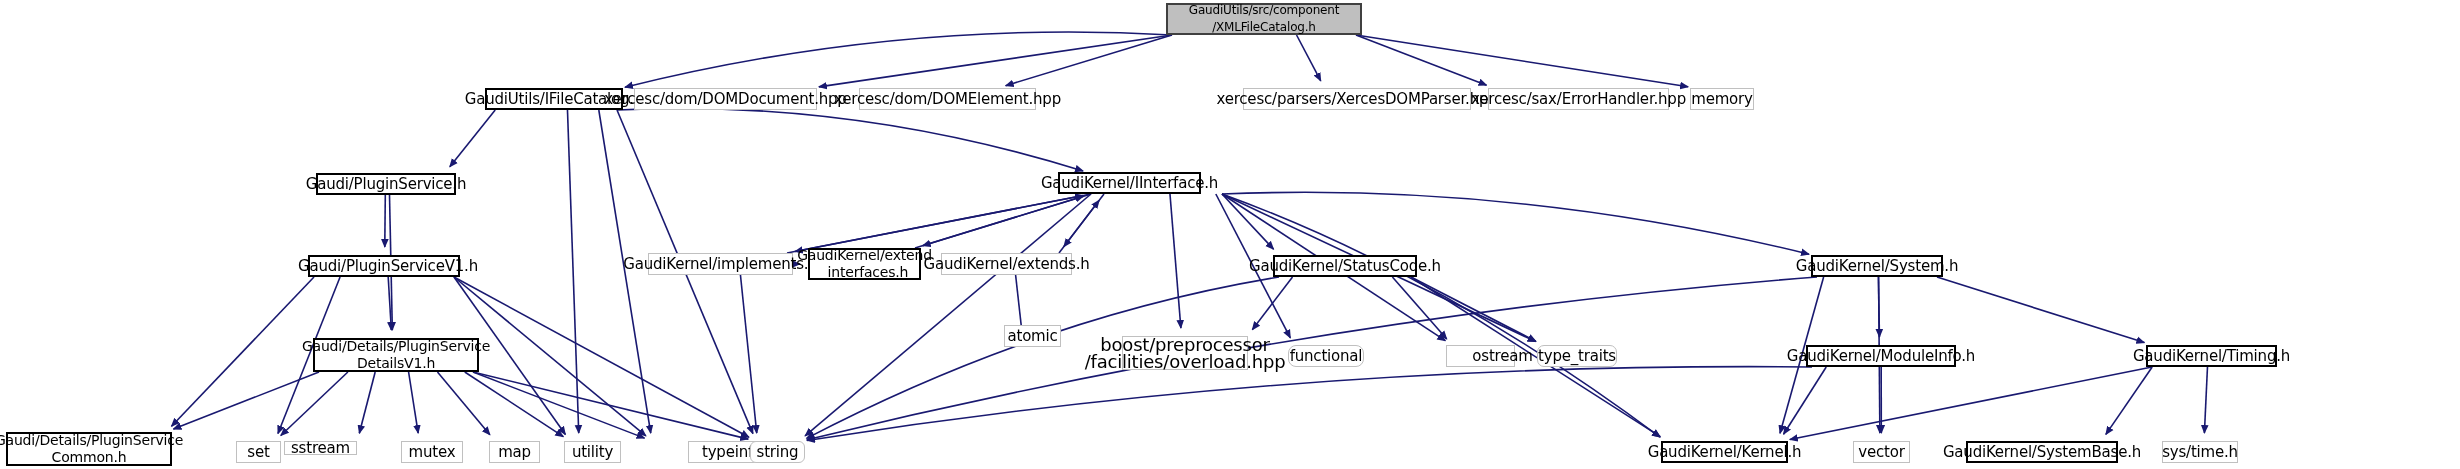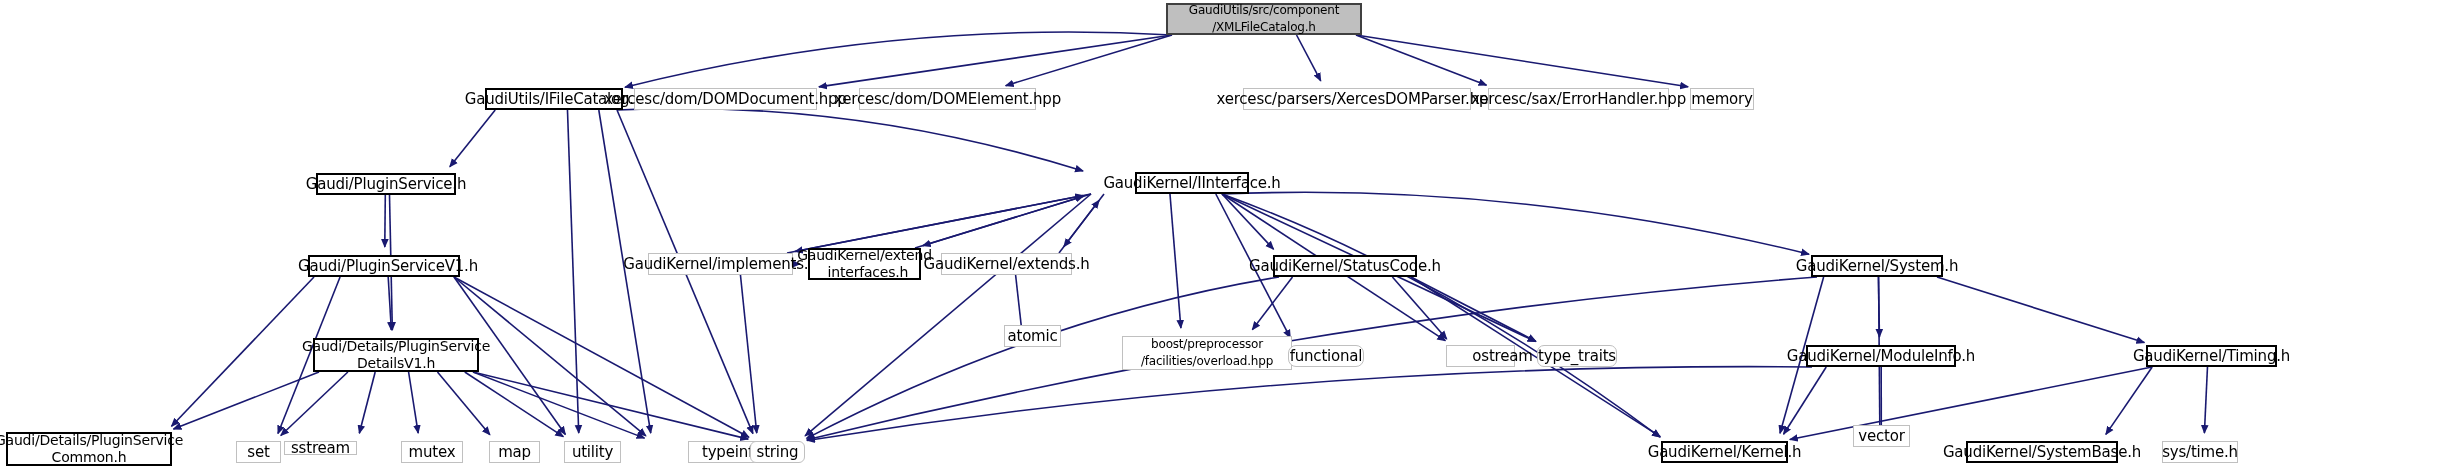--- a/index.html
+++ b/index.html
@@ -95,44 +95,44 @@
     </svg>
 <div class="node root" style="left: 1166px; top: 3px; width: 196px; height: 32px; font-size: 12px;">GaudiUtils/src/component
 /XMLFileCatalog.h</div>
     <div class="node strong" style="left: 485px; top: 88px; width: 138px; height: 22px;">GaudiUtils/IFileCatalog.h</div>
     <div class="node " style="left: 634px; top: 88px; width: 183px; height: 22px;">xercesc/dom/DOMDocument.hpp</div>
     <div class="node " style="left: 827px; top: 88px; width: 177px; height: 22px; margin-left: 32px;">xercesc/dom/DOMElement.hpp</div>
     <div class="node " style="left: 1243px; top: 88px; width: 228px; height: 22px;">xercesc/parsers/XercesDOMParser.hpp</div>
     <div class="node " style="left: 1488px; top: 88px; width: 181px; height: 22px;">xercesc/sax/ErrorHandler.hpp</div>
     <div class="node " style="left: 1690px; top: 88px; width: 64px; height: 22px;">memory</div>
     <div class="node strong" style="left: 316px; top: 173px; width: 140px; height: 22px;">Gaudi/PluginService.h</div>
-    <div class="node strong" style="left: 1135px; top: 172px; width: 114px; height: 22px;">GaudiKernel/IInterface.h</div>
+    <div class="node strong" style="left: 1058px; top: 172px; width: 143px; height: 22px;">GaudiKernel/IInterface.h</div>
     <div class="node strong" style="left: 308px; top: 255px; width: 152px; height: 22px; padding-left: 8px;">Gaudi/PluginServiceV1.h</div>
     <div class="node " style="left: 648px; top: 253px; width: 145px; height: 22px;">GaudiKernel/implements.h</div>
     <div class="node strong" style="left: 808px; top: 248px; width: 113px; height: 32px; font-size: 14px;">GaudiKernel/extend
 _interfaces.h</div>
     <div class="node " style="left: 941px; top: 253px; width: 131px; height: 22px;">GaudiKernel/extends.h</div>
     <div class="node strong" style="left: 1273px; top: 255px; width: 144px; height: 22px;">GaudiKernel/StatusCode.h</div>
     <div class="node strong" style="left: 1811px; top: 255px; width: 132px; height: 22px;">GaudiKernel/System.h</div>
     <div class="node strong" style="left: 313px; top: 338px; width: 166px; height: 34px; font-size: 14px;">Gaudi/Details/PluginService
 DetailsV1.h</div>
     <div class="node " style="left: 1004px; top: 325px; width: 57px; height: 22px;">atomic</div>
-    <div class="node " style="left: 1122px; top: 336px; width: 170px; height: 34px; font-size: 12px;">boost/preprocessor
+    <div class="node " style="left: 1122px; top: 336px; width: 126px; height: 34px; font-size: 18px;">boost/preprocessor
 /facilities/overload.hpp</div>
     <div class="node " style="left: 1288px; top: 345px; width: 76px; height: 22px; border-radius: 8px;">functional</div>
     <div class="node " style="left: 1446px; top: 345px; width: 69px; height: 22px; padding-left: 44px;">ostream</div>
     <div class="node " style="left: 1537px; top: 345px; width: 80px; height: 22px; border-radius: 7px;">type_traits</div>
     <div class="node strong" style="left: 1806px; top: 345px; width: 150px; height: 22px;">GaudiKernel/ModuleInfo.h</div>
     <div class="node strong" style="left: 2146px; top: 345px; width: 131px; height: 22px;">GaudiKernel/Timing.h</div>
     <div class="node strong" style="left: 6px; top: 432px; width: 166px; height: 34px; font-size: 14px;">Gaudi/Details/PluginService
 Common.h</div>
     <div class="node " style="left: 236px; top: 441px; width: 45px; height: 22px;">set</div>
     <div class="node " style="left: 284px; top: 441px; width: 73px; height: 14px;">sstream</div>
     <div class="node " style="left: 401px; top: 441px; width: 62px; height: 22px;">mutex</div>
     <div class="node " style="left: 489px; top: 441px; width: 51px; height: 22px;">map</div>
     <div class="node " style="left: 564px; top: 441px; width: 57px; height: 22px;">utility</div>
     <div class="node " style="left: 646px; top: 441px; width: 88px; height: 22px; margin-left: 42px;">typeinfo</div>
     <div class="node " style="left: 750px; top: 441px; width: 55px; height: 22px; border-radius: 6px;">string</div>
     <div class="node strong" style="left: 1661px; top: 441px; width: 127px; height: 22px;">GaudiKernel/Kernel.h</div>
-    <div class="node " style="left: 1853px; top: 425px; width: 57px; height: 22px;">vector</div>
+    <div class="node " style="left: 1853px; top: 441px; width: 57px; height: 22px;">vector</div>
     <div class="node strong" style="left: 1966px; top: 441px; width: 152px; height: 22px;">GaudiKernel/SystemBase.h</div>
     <div class="node " style="left: 2162px; top: 441px; width: 76px; height: 22px;">sys/time.h</div>
   </div>
 
 </body></html>

